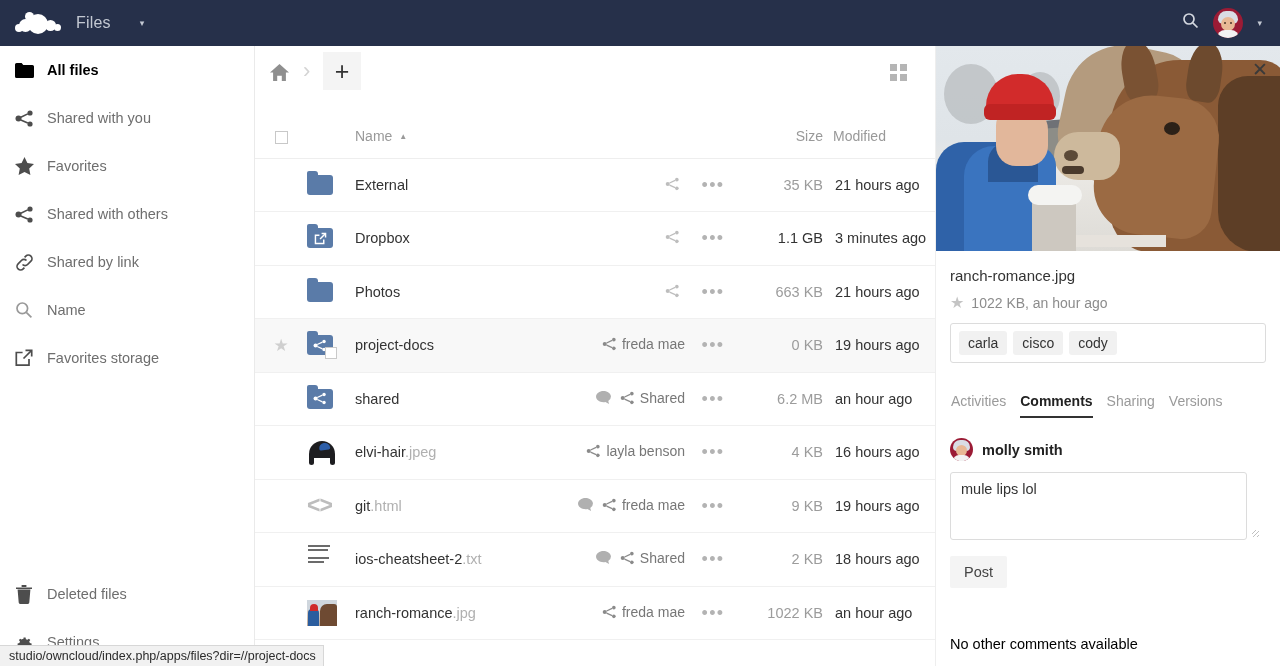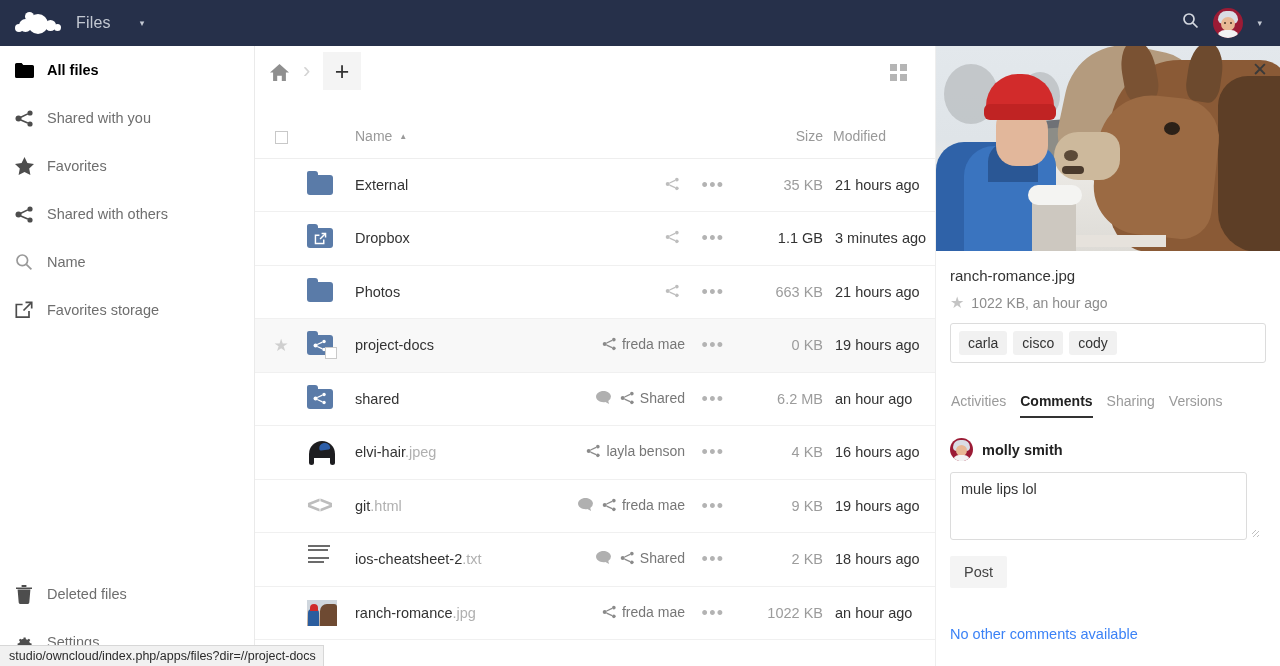--- a/index.html
+++ b/index.html
@@ -267,21 +267,21 @@
   #resize-grip { position: absolute; right: 7px; bottom: 7px; width: 7px; height: 7px;
     pointer-events: none;
     background-image:
       linear-gradient(135deg, transparent 45%, #c0c0c0 45%, #c0c0c0 55%, transparent 55%);
     background-size: 4px 4px; }
   #post-button {
     margin-top: 12px; background: #f4f4f4; border: none; padding: 8px 14px;
     font-size: 14.5px; color: #444; cursor: pointer; border-radius: 2px;
     font-family: "Liberation Sans", sans-serif;
   }
-  #no-comments { margin-top: 38px; font-size: 14.5px; color: #3b82f6; }
+  #no-comments { margin-top: 48px; font-size: 14.5px; color: #000000; }
 
   
   #statusbar {
     position: absolute; left: 0; bottom: 0; height: 21px; z-index: 60;
     background: #f1f1f1; border: 1px solid #d7d7d7; border-left: none; border-bottom: none;
     display: flex; align-items: center; padding: 0 7px 0 9px;
     font-size: 12.5px; color: #2b2b2b; white-space: nowrap;
     font-family: "Liberation Sans", sans-serif;
   }
 </style>
@@ -354,20 +354,29 @@
     <span class="ico">
       <svg width="19" height="17" viewBox="0 0 19 17" fill="none" stroke="#4d4d4d" stroke-width="1.6">
         <circle cx="15" cy="3" r="2.6" fill="#4d4d4d" stroke="none"></circle>
         <circle cx="3.5" cy="8.5" r="3" fill="#4d4d4d" stroke="none"></circle>
         <circle cx="15" cy="14" r="2.6" fill="#4d4d4d" stroke="none"></circle>
         <line x1="5.8" y1="7.2" x2="12.8" y2="3.9"></line>
           <line x1="5.8" y1="9.9" x2="12.8" y2="13.1"></line>
       </svg>
     </span>
     <span>Shared with others</span>
+  </div>
+  <div class="nav-item">
+    <span class="ico">
+      <svg width="19" height="19" viewBox="0 0 19 19" fill="none" stroke="#4d4d4d" stroke-width="1.7">
+        <path d="M7.5 11.5a3.6 3.6 0 0 0 5.1 0l3.3-3.3a3.6 3.6 0 0 0-5.1-5.1L9.6 4.3"></path>
+        <path d="M11.5 7.5a3.6 3.6 0 0 0-5.1 0L3.1 10.8a3.6 3.6 0 0 0 5.1 5.1l1.2-1.2"></path>
+      </svg>
+    </span>
+    <span>Shared by link</span>
   </div>
   <div class="nav-item">
     <span class="ico">
       <svg width="18" height="18" viewBox="0 0 18 18" fill="none" stroke="#999" stroke-width="1.7">
         <circle cx="7.3" cy="7.3" r="5.3"></circle>
           <line x1="11.3" y1="11.3" x2="16.4" y2="16.4"></line>
       </svg>
     </span>
     <span>Name</span>
   </div>

